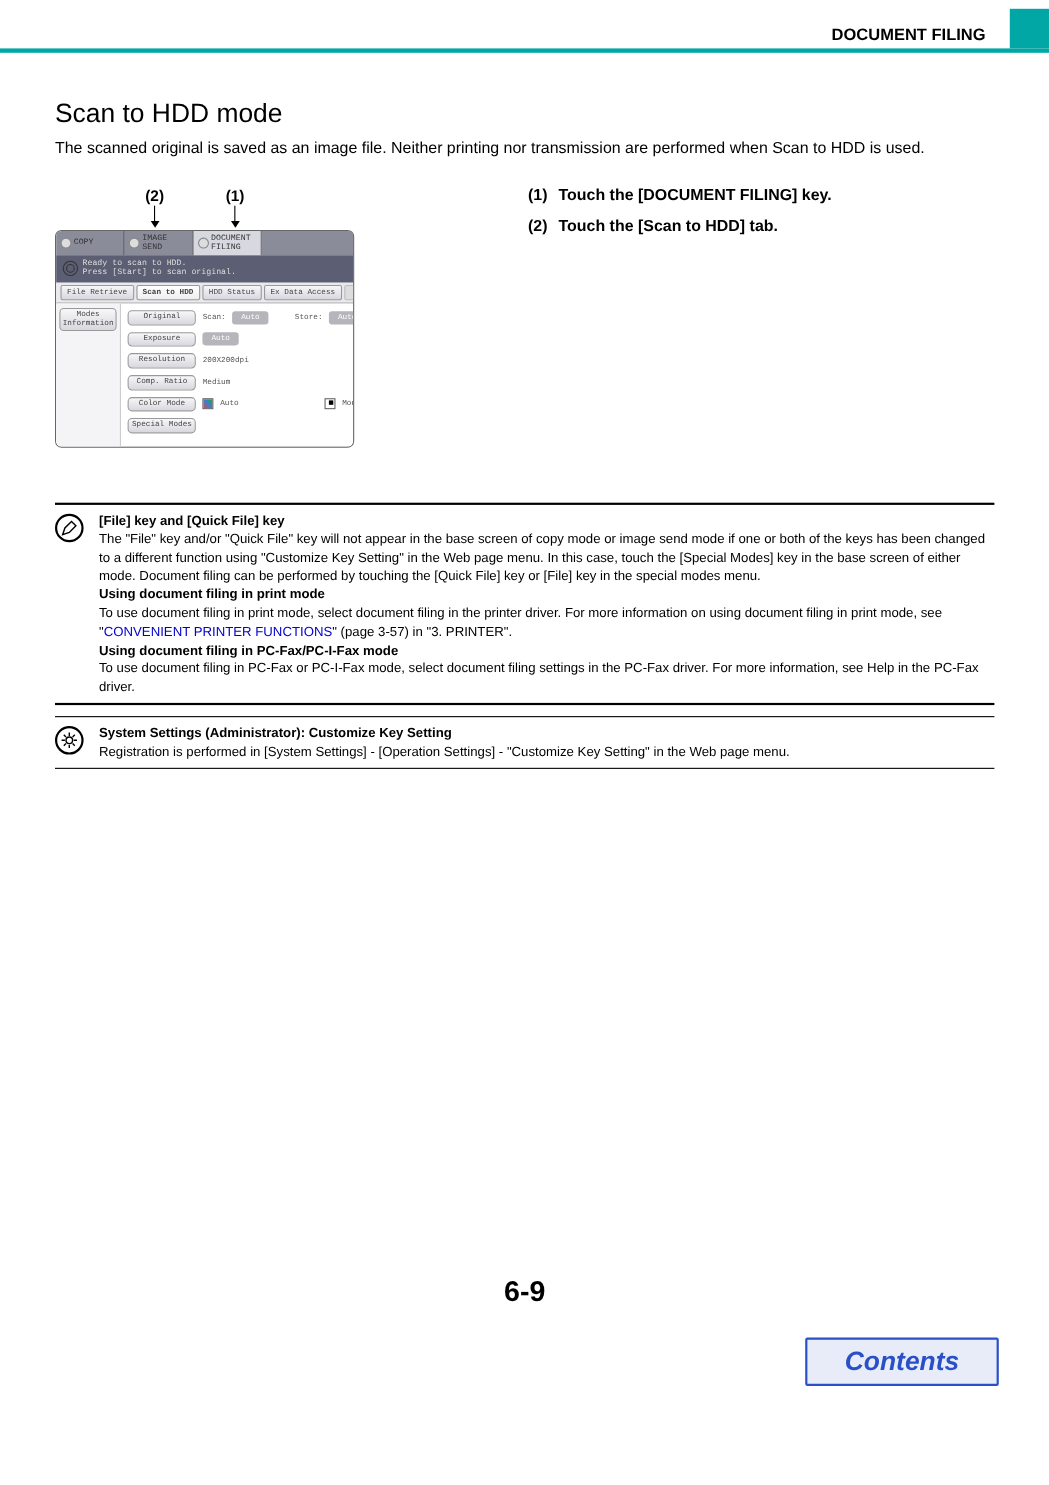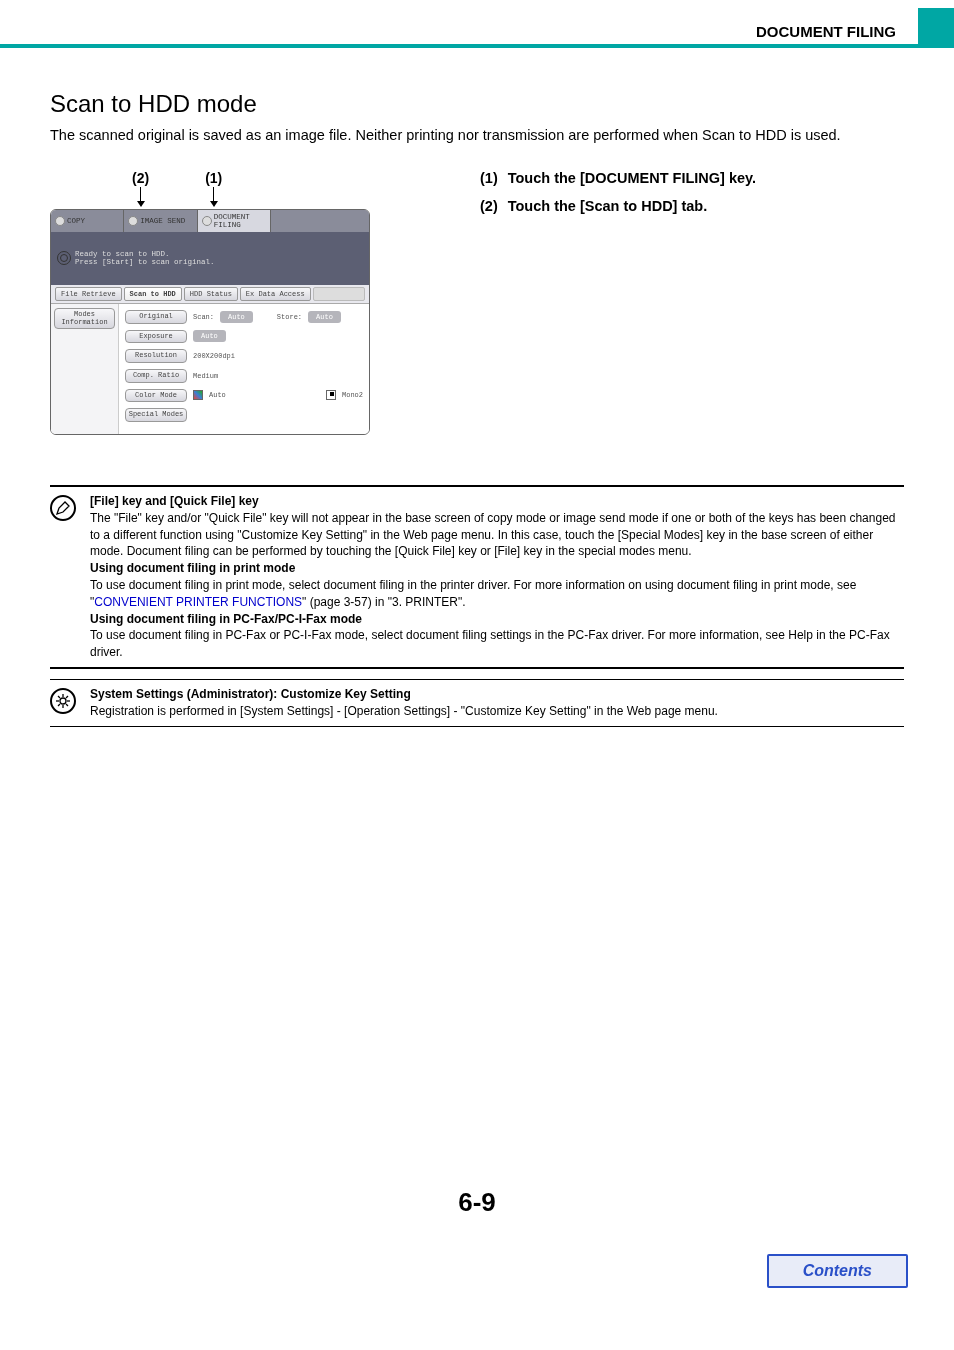--- a/index.html
+++ b/index.html
@@ -74,21 +74,21 @@
     margin: 1px auto 0;
   }
   .callout-tri {
     width: 0; height: 0;
     border-left: 4px solid transparent;
     border-right: 4px solid transparent;
     border-top: 6px solid #000;
     margin: 0 auto;
   }
   .panel {
-    width: 320px;
+    width: 272px;
     border: 1px solid #666;
     border-radius: 6px;
     background: #fff;
     margin-top: 2px;
     overflow: hidden;
     font-family: "Courier New", monospace;
     font-size: 7.5px;
     color: #444;
   }
   .panel .mode-tabs {
@@ -110,21 +110,21 @@
     width: 10px; height: 10px;
     border-radius: 50%;
     background: #ddd;
     border: 1px solid #888;
     display:inline-block;
     flex-shrink:0;
   }
   .panel .status-bar {
     background: #5c5f73;
     color: #ddd;
-    padding: 18px 6px;
+    padding: 4px 6px;
     display:flex;
     align-items:center;
     gap:4px;
   }
   .panel .status-bar .msg { white-space: pre; line-height:1.15; }
   .panel .sub-tabs {
     display: flex;
     background: #e9e9ef;
     gap:2px;
     padding: 2px 4px;
@@ -220,21 +220,21 @@
   }
   .contents-btn {
     position:absolute;
     right: 46px;
     bottom: 20px;
     border: 2px solid #2a50c8;
     background: #e8ecf8;
     color: #2a50c8;
     font-weight:bold;
     font-style:italic;
-    font-size: 16px;
+    font-size: 24px;
     padding: 6px 34px;
     border-radius: 2px;
   }
   .globe-icon{width:14px;height:14px;border:1.5px solid #333;border-radius:50%;position:relative;flex-shrink:0;}
   .globe-icon::before{content:"";position:absolute;inset:2px;border:1px solid #333;border-radius:50%;}
   .footer-wrap{ position:relative; height:60px; }
 </style>
 </head>
 <body>
 

